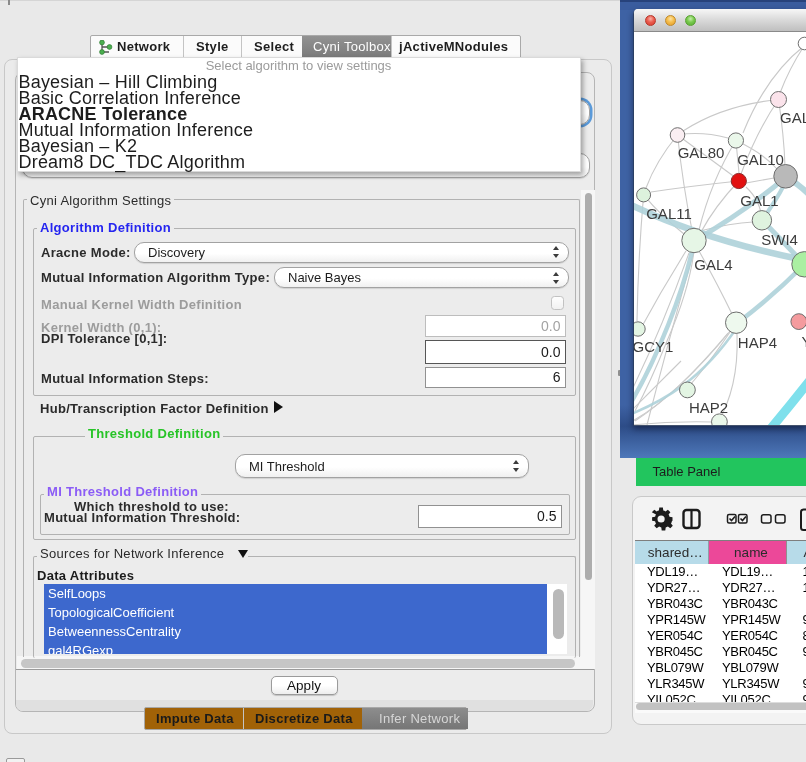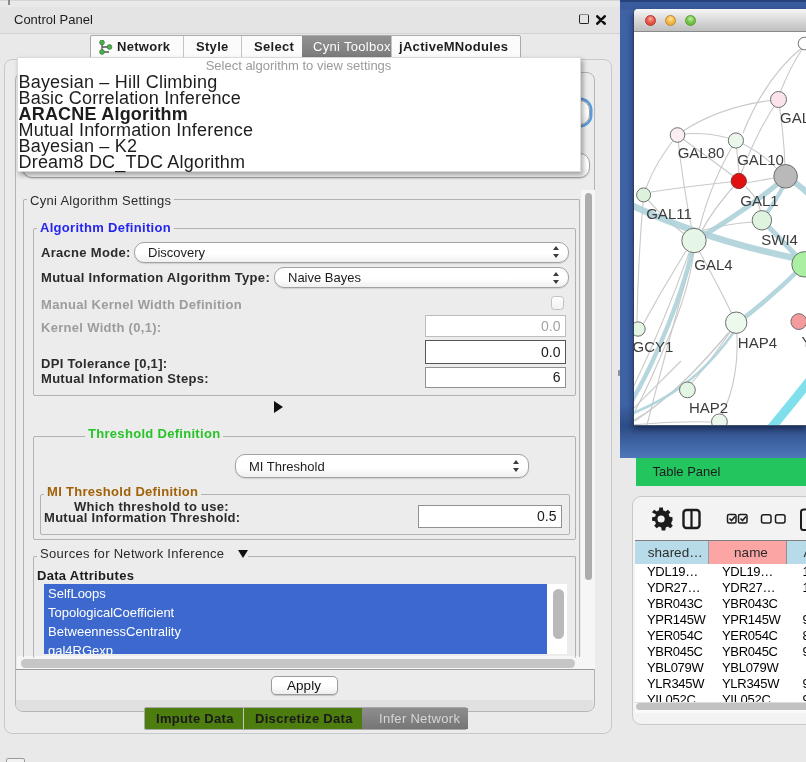--- a/index.html
+++ b/index.html
@@ -21,27 +21,20 @@
     font-size:14px;color:#1a1a1a;text-align:right;}
   .tfield span{position:absolute;right:4px;top:50%;transform:translateY(-50%);}
   .gbox{position:absolute;border:1px solid #b2b2b2;border-radius:2px;}
   .gtitle{position:absolute;background:#ececec;padding:0 3px;font-size:13px;white-space:nowrap;letter-spacing:0.3px;}
 </style></head>
 <body>
 <div id="page">
 
 <div class="abs" style="left:0;top:0;width:620px;height:1px;background:#d5d5d5;"></div>
 <div class="abs" style="left:8px;top:0;width:2px;height:5px;background:#8a8a8a;"></div>
-<div class="abs" style="left:0;top:7px;width:620px;height:26px;background:#e4e4e4;border-bottom:1px solid #d2d2d2;">
-  <div class="abs" style="left:14px;top:0;height:26px;line-height:26px;font-size:13px;color:#1d1d1d;">Control Panel</div>
-  <div class="abs" style="left:579px;top:7px;width:8px;height:8px;border:1.6px solid #222;border-radius:2px;border-top-color:#888;"></div>
-  <svg class="abs" style="left:596px;top:7.5px;" width="10" height="10" viewBox="0 0 10 10">
-    <path d="M1.3 1.3 L8.7 8.7 M8.7 1.3 L1.3 8.7" stroke="#111" stroke-width="2.6" stroke-linecap="round"></path>
-  </svg>
-</div>
 
 <div class="abs" style="left:90px;top:35px;width:431px;height:24px;background:#fbfbfb;border:1px solid #a9a9a9;border-radius:2px;box-sizing:border-box;">
   <div class="abs" style="left:91.5px;top:0;width:1px;height:22px;background:#c4c4c4;"></div>
   <div class="abs" style="left:149.5px;top:0;width:1px;height:22px;background:#c4c4c4;"></div>
   <div class="abs" style="left:211px;top:0;width:89px;height:22px;background:linear-gradient(180deg,#929292,#7a7a7a);"></div>
   <div class="abs" style="left:299.5px;top:0;width:1px;height:22px;background:#c4c4c4;"></div>
   <svg class="abs" style="left:8px;top:4px;" width="14" height="15" viewBox="0 0 14 15">
     <path d="M3 3 L3 12 L10 12 M3 7 L10 7" stroke="#555" stroke-width="1.3" fill="none"></path>
     <circle cx="3" cy="2.5" r="2.4" fill="#4caf50" stroke="#2e7d32" stroke-width="0.7"></circle>
     <circle cx="10.5" cy="7" r="2.4" fill="#4caf50" stroke="#2e7d32" stroke-width="0.7"></circle>
@@ -86,70 +79,71 @@
 <div class="combo" style="left:274px;top:267px;width:292.5px;height:19px;">
       <div class="ctext">Naive Bayes</div>
       <div class="spin"></div>
     </div>
 <div class="abs lbl dis" style="left:41px;top:297px;">Manual Kernel Width Definition</div>
 <div class="abs" style="left:550.5px;top:296px;width:13.5px;height:13.5px;border:1.5px solid #c2c2c2;border-radius:3.5px;background:linear-gradient(180deg,#fefefe,#f1f1f1);box-sizing:border-box;"></div>
 <div class="abs lbl dis" style="left:41px;top:320px;">Kernel Width (0,1):</div>
 <div class="tfield" style="left:424.5px;top:315px;width:141px;height:22px;border-color:#bdbdbd;box-sizing:border-box;">
       <span style="color:#a3a3a3;">0.0</span>
     </div>
-<div class="abs lbl" style="left:41px;top:356px;">DPI Tolerance [0,1]:</div>
+<div class="abs lbl" style="left:41px;top:331px;">DPI Tolerance [0,1]:</div>
 <div class="tfield" style="left:424.5px;top:340px;width:141px;height:24px;border:1.8px solid #565656;box-sizing:border-box;">
       <span>0.0</span>
     </div>
 <div class="abs lbl" style="left:41px;top:371px;">Mutual Information Steps:</div>
 <div class="tfield" style="left:424.5px;top:366.5px;width:141px;height:21px;box-sizing:border-box;">
       <span>6</span>
     </div>
 
+<div class="abs lbl" style="left:40px;top:400.5px;font-size:13px;">Hub/Transcription Factor Definition</div>
 <div class="abs" style="left:273.5px;top:401px;width:0;height:0;border-top:6px solid transparent;border-bottom:6px solid transparent;border-left:9.5px solid #111;"></div>
 
 <div class="gbox" style="left:32.5px;top:436px;width:541px;height:102px;"></div>
 <div class="gtitle" style="left:37px;top:426px;color:#27c427;font-weight:bold;margin-left:48px;">Threshold Definition</div>
 <div class="abs lbl" style="right:577px;top:458.5px;margin-top:40px;">Which threshold to use:</div>
 <div class="combo" style="left:235px;top:454px;width:292px;height:22px;">
       <div class="ctext">MI Threshold</div>
       <div class="spin"></div>
     </div>
 
 <div class="gbox" style="left:40px;top:494px;width:527.5px;height:38.5px;"></div>
-<div class="gtitle" style="left:44px;top:484px;color:#a16207;font-weight:bold;">MI Threshold Definition</div>
+<div class="gtitle" style="left:44px;top:484px;color:#8b5cf6;font-weight:bold;">MI Threshold Definition</div>
 <div class="abs lbl" style="left:44px;top:509.5px;">Mutual Information Threshold:</div>
 <div class="tfield" style="left:417.5px;top:505px;width:144px;height:22.5px;box-sizing:border-box;">
       <span>0.5</span>
     </div>
 
 <div class="gbox" style="left:32.5px;top:555.5px;width:541px;height:101px;border-bottom:none;"></div>
 <div class="gtitle" style="left:37px;top:546px;color:#2b2b2b;padding-right:24px;">Sources for Network Inference</div>
 <div class="abs" style="left:238px;top:550px;width:0;height:0;border-left:5.5px solid transparent;border-right:5.5px solid transparent;border-top:8px solid #111;"></div>
 <div class="abs lbl" style="left:37px;top:569.5px;line-height:12.5px;color:#1c1c1c;">Data Attributes</div>
 
 <div class="abs" style="left:44px;top:583.5px;width:522.5px;height:70.5px;background:#ffffff;"></div>
 <div class="abs" style="left:44px;top:583.5px;width:502.5px;height:70.5px;background:#3d68cd;overflow:hidden;">
   <div style="font-size:13px;color:#fff;padding-left:4px;line-height:19.1px;">SelfLoops<br>TopologicalCoefficient<br>BetweennessCentrality<br>gal4RGexp</div>
 </div>
 <div class="abs" style="left:552.5px;top:589px;width:11.5px;height:50px;background:#b9b9b9;border-radius:6px;"></div>
 
 <div class="abs" style="left:270.5px;top:675.5px;width:67px;height:19.5px;background:linear-gradient(180deg,#ffffff,#ffffff 50%,#ededed);border:1px solid #9b9b9b;border-radius:5px;box-shadow:0 1px 1px rgba(0,0,0,0.18);box-sizing:border-box;text-align:center;font-size:13.5px;color:#111;line-height:17.5px;">Apply</div>
 
-<div class="abs" style="left:144px;top:706.5px;width:323px;height:23px;background:#4d7c0f;border:1px solid #a8a8a8;border-radius:2px;box-sizing:border-box;">
+<div class="abs" style="left:144px;top:706.5px;width:323px;height:23px;background:#a16207;border:1px solid #a8a8a8;border-radius:2px;box-sizing:border-box;">
   <div class="abs" style="left:98px;top:0;width:1px;height:21px;background:#c4c4c4;"></div>
   <div class="abs" style="left:217px;top:0;width:106px;height:21px;background:linear-gradient(180deg,#8d8d8d,#767676);"></div>
   <div class="abs lbl" style="left:11px;top:0;height:21px;line-height:21px;color:#1a1a1a;">Impute Data</div>
   <div class="abs lbl" style="left:110px;top:0;height:21px;line-height:21px;color:#1a1a1a;">Discretize Data</div>
   <div class="abs lbl" style="left:234px;top:0;height:21px;line-height:21px;color:#d6d6d6;font-weight:normal;">Infer Network</div>
 </div>
 
 <div class="abs" style="left:16.5px;top:56.5px;width:564px;height:115px;background:#fff;box-shadow:2px 3px 5px rgba(0,0,0,0.35);border:1px solid #dadada;box-sizing:border-box;">
   <div style="position:absolute;left:0;top:0;width:100%;height:16px;font-size:13px;color:#9b9b9b;text-align:center;line-height:15px;">Select algorithm to view settings</div>
-  <div style="position:absolute;left:1px;top:16.5px;font-size:18px;color:#1d1d1d;line-height:16px;white-space:nowrap;letter-spacing:0.2px;">Bayesian – Hill Climbing<br>Basic Correlation Inference<br><b>ARACNE Algorithm</b><br>Mutual Information Inference<br>Bayesian – K2<br>Dream8 DC_TDC Algorithm</div>
+  <div style="position:absolute;left:1px;top:16.5px;font-size:18px;color:#1d1d1d;line-height:16px;white-space:nowrap;letter-spacing:0.2px;">Bayesian – Hill Climbing<br>Basic Correlation Inference<br><b>ARACNE Tolerance</b><br>Mutual Information Inference<br>Bayesian – K2<br>Dream8 DC_TDC Algorithm</div>
 </div>
 
 <div class="abs" style="left:617.5px;top:370px;width:3px;height:6px;background:#8f8f8f;border-radius:1px;"></div>
 
 <div class="abs" style="left:5.5px;top:757.5px;width:19px;height:10px;background:#f2f2f2;border:1.5px solid #9a9a9a;border-radius:2px;box-sizing:border-box;"></div>
 
 <div class="abs" style="left:620px;top:0;width:186px;height:458px;background:#3e62a4;">
   <div class="abs" style="left:0;top:0;width:186px;height:2px;background:#27427b;"></div>
   <div class="abs" style="left:0;top:2px;width:186px;height:8px;background:#3a5c9e;"></div>
   <div class="abs" style="left:0;top:405px;width:186px;height:53px;background:linear-gradient(180deg,#3e62a4 0%,#2d4c87 40%,#4e78ba 100%);"></div>
@@ -259,21 +253,21 @@
       <path d="M88.5 13.5 l2 2 l3.5 -4" stroke-width="1.6"></path>
       <path d="M99.5 13.5 l2 2 l3.5 -4" stroke-width="1.6"></path>
       <rect x="120.5" y="9.8" width="9.5" height="8.2" rx="2"></rect>
       <rect x="134.5" y="9.8" width="9.5" height="8.2" rx="2"></rect>
       <path d="M162.5 4.5 h8 l5 5 v13 a2.5 2.5 0 0 1 -2.5 2.5 h-10.5 a2.5 2.5 0 0 1 -2.5 -2.5 v-15.5 a2.5 2.5 0 0 1 2.5 -2.5 z" stroke-width="2"></path>
     </g>
   </svg>
 
   <div class="abs" style="left:2.5px;top:43px;width:180px;height:24px;border-top:1px solid #7e7e7e;">
     <div class="abs" style="left:0;top:0;width:73px;height:23.5px;background:#b7dbe9;border-right:1px solid #8f9fa8;text-align:center;line-height:23.5px;font-size:13.5px;color:#2c2c2c;">&nbsp;&nbsp;shared…</div>
-    <div class="abs" style="left:74px;top:0;width:76.5px;height:23.5px;background:#fca5a5;border-right:1px solid #909090;text-align:center;line-height:23.5px;font-size:13.5px;color:#2c2c2c;">&nbsp;&nbsp;name</div>
+    <div class="abs" style="left:74px;top:0;width:76.5px;height:23.5px;background:#ec4899;border-right:1px solid #909090;text-align:center;line-height:23.5px;font-size:13.5px;color:#2c2c2c;">&nbsp;&nbsp;name</div>
     <div class="abs" style="left:151.5px;top:0;width:29px;height:23.5px;background:#b7dbe9;line-height:23.5px;font-size:13.5px;color:#2c2c2c;padding-left:17px;">A</div>
   </div>
 
   <div class="abs" style="left:2.5px;top:67px;width:180px;height:138.5px;background:#fff;overflow:hidden;font-size:13px;letter-spacing:-0.3px;color:#000;">
     <div class="abs" style="left:12px;top:0;line-height:16.1px;white-space:pre;">YDL19…
 YDR27…
 YBR043C
 YPR145W
 YER054C
 YBR045C

